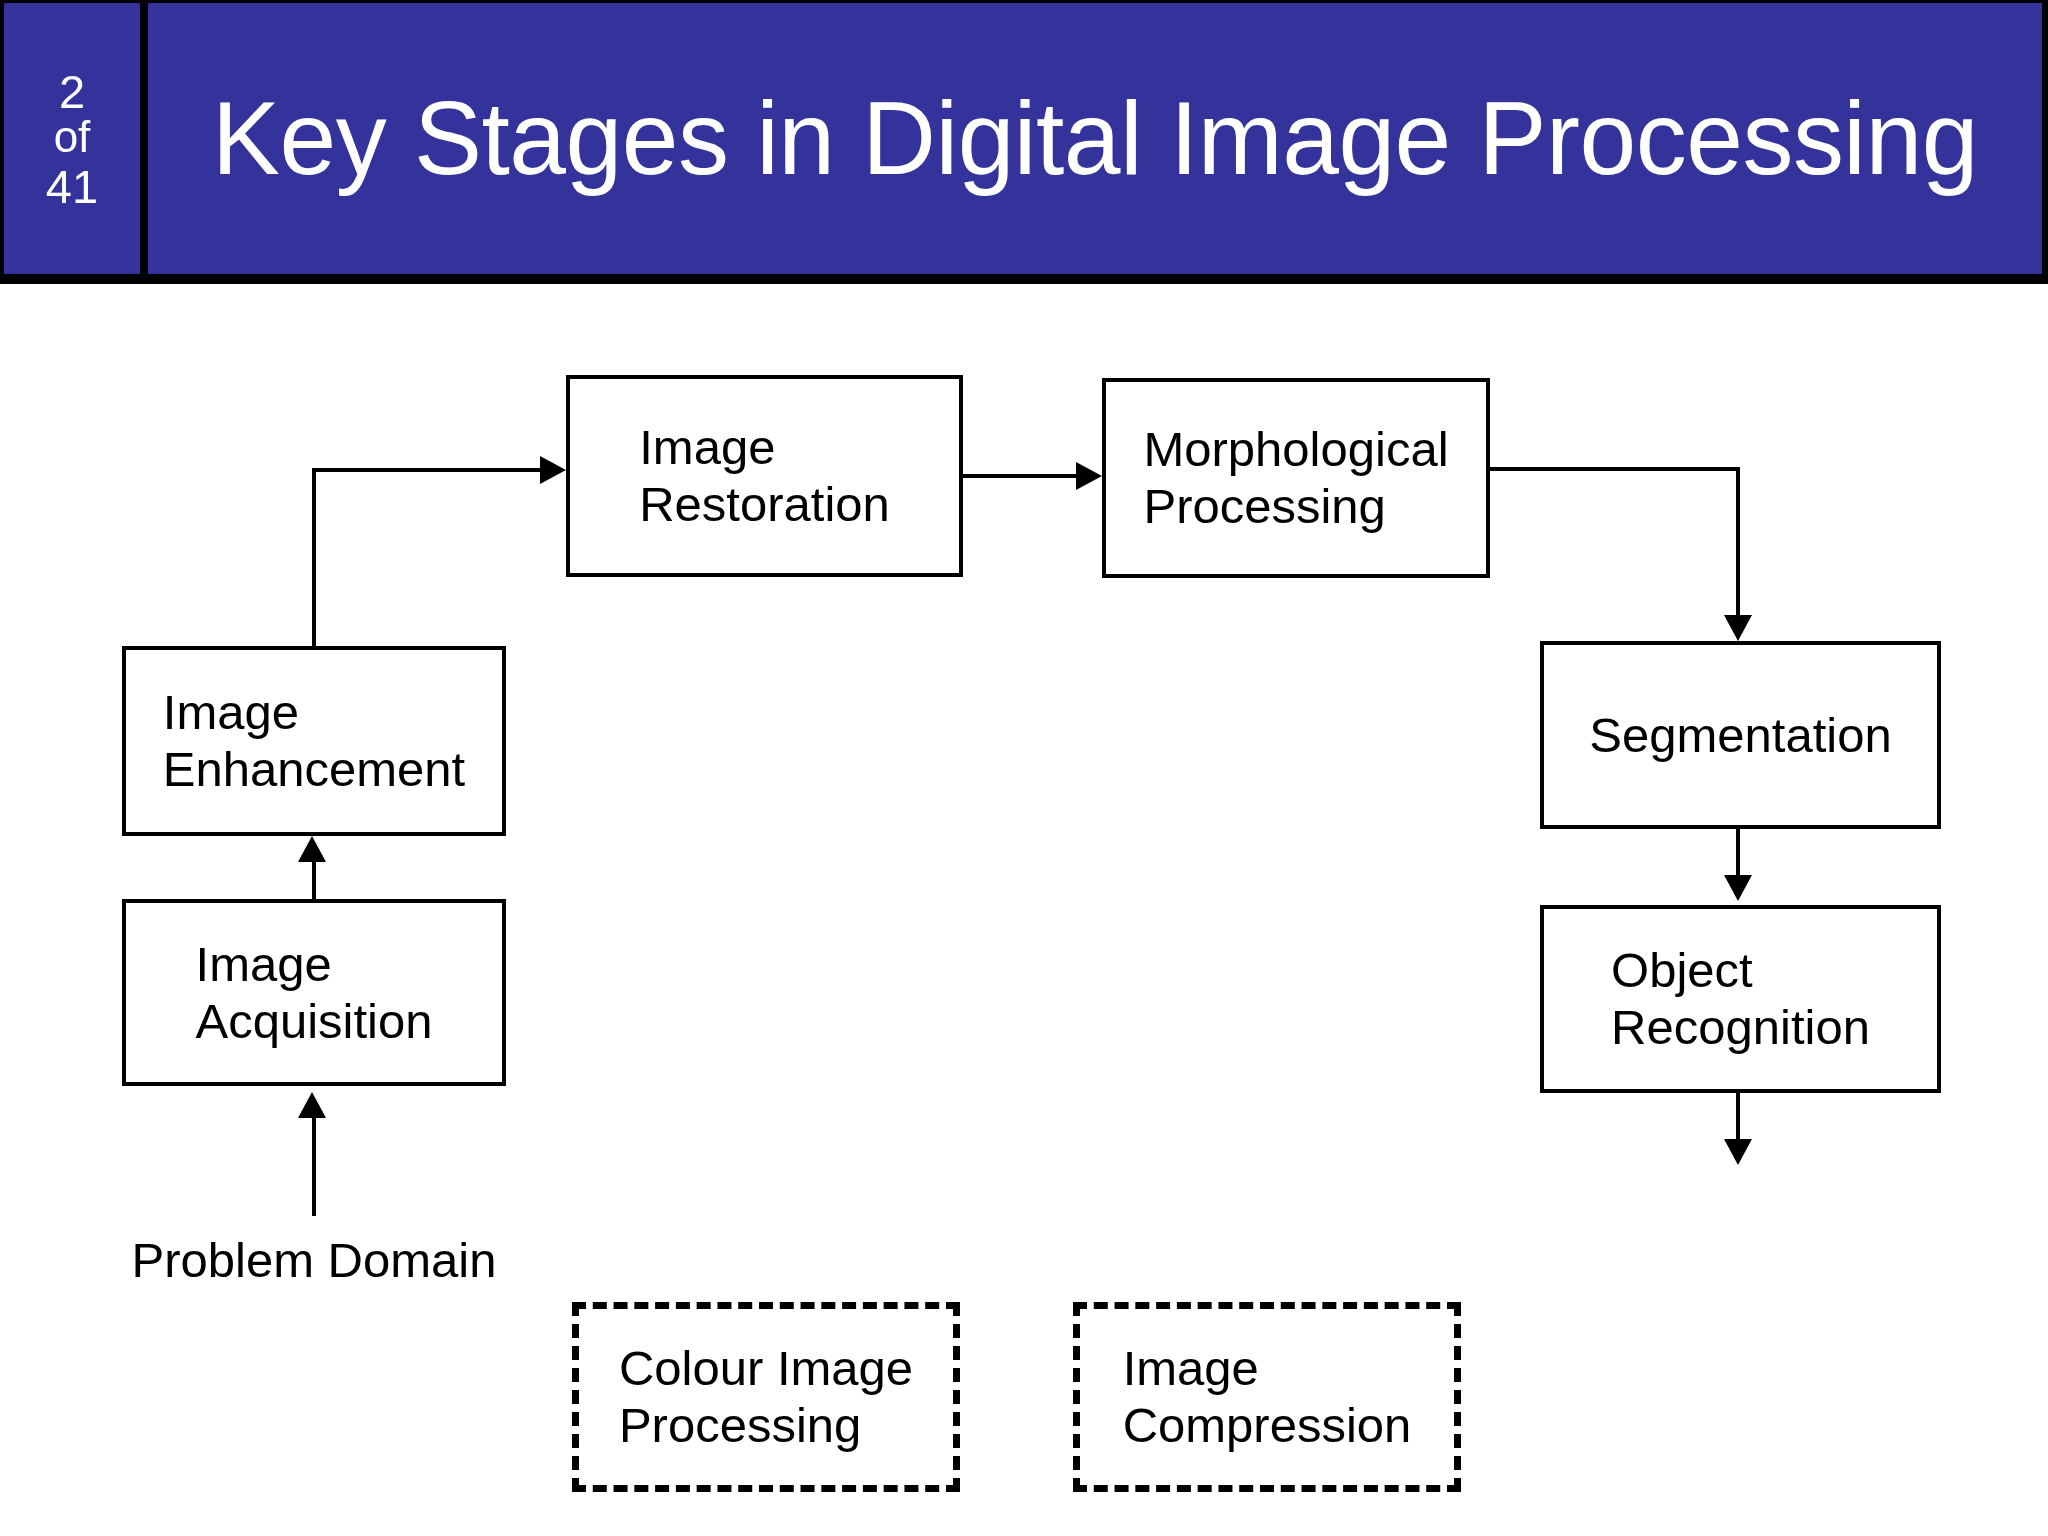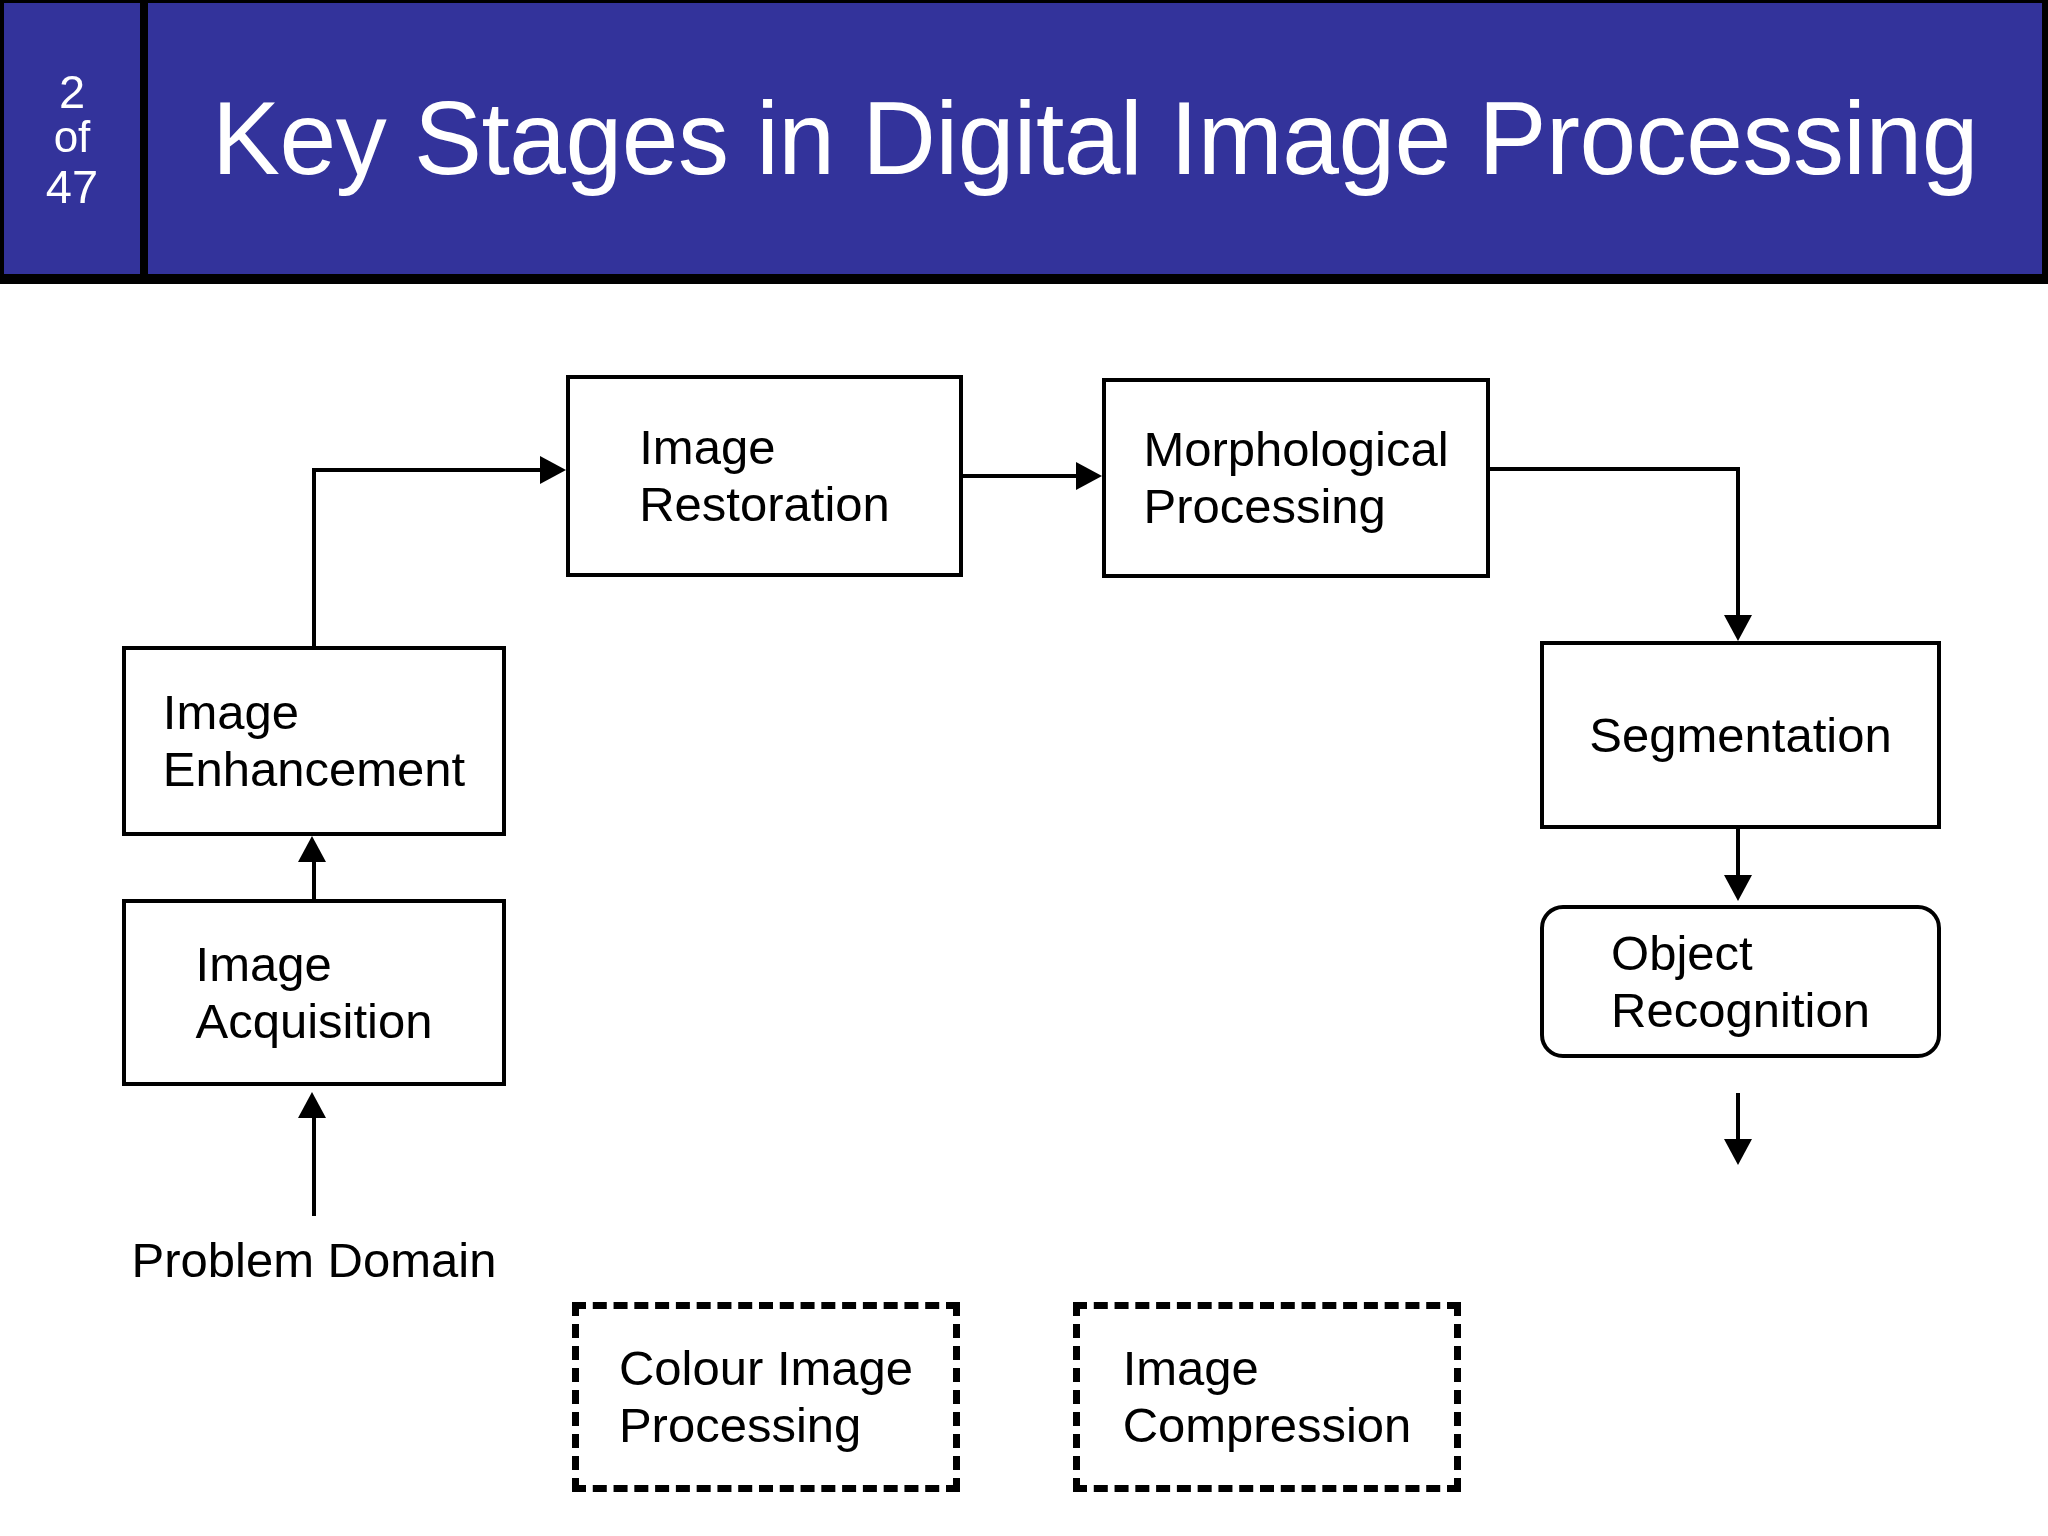--- a/index.html
+++ b/index.html
@@ -127,21 +127,21 @@
 </head>
 <body>
 
 <div id="slide">
 
   <div id="header-bar">
 
     <div id="page-counter-box">
       <span class="num">2</span>
       <span class="of">of</span>
-      <span class="num">47</span>
+      <span class="num">41</span>
     </div>
 
     <div id="title-box">
       <div id="slide-title">Key Stages in Digital Image Processing</div>
     </div>
   </div>
 
   <div class="node" style="left:566px; top:375px; width:397px; height:202px;">Image
 Restoration</div>
 
@@ -149,21 +149,21 @@
 Processing</div>
 
   <div class="node" style="left:122px; top:646px; width:384px; height:190px;">Image
 Enhancement</div>
 
   <div class="node" style="left:122px; top:899px; width:384px; height:187px;">Image
 Acquisition</div>
 
   <div class="node" style="left:1540px; top:641px; width:401px; height:188px;">Segmentation</div>
 
-  <div class="node" style="left:1540px; top:905px; width:401px; height:153px;border-radius:23px;">Object
+  <div class="node" style="left:1540px; top:905px; width:401px; height:188px;">Object
 Recognition</div>
 
 
   <div class="node dashed" style="left:572px; top:1302px; width:388px; height:190px;">Colour Image
 Processing</div>
 
   <div class="node dashed" style="left:1073px; top:1302px; width:388px; height:190px;">Image
 Compression</div>
 
   <div class="plain-label" style="left:122px; top:1232px; width:384px;">Problem Domain</div>

